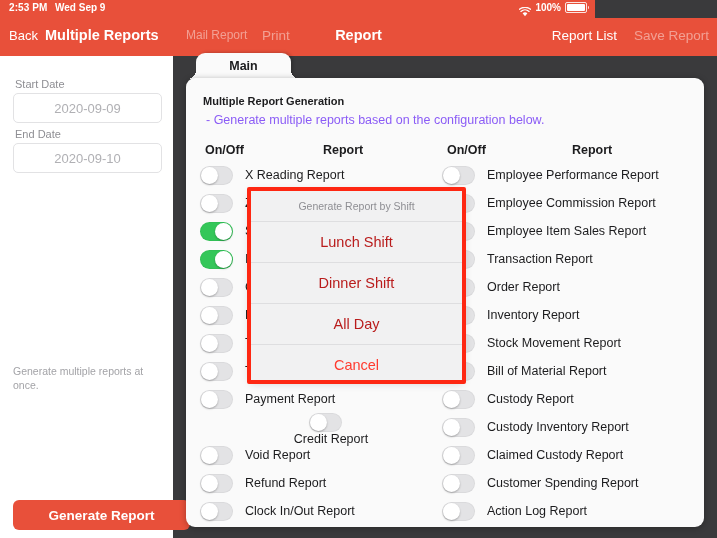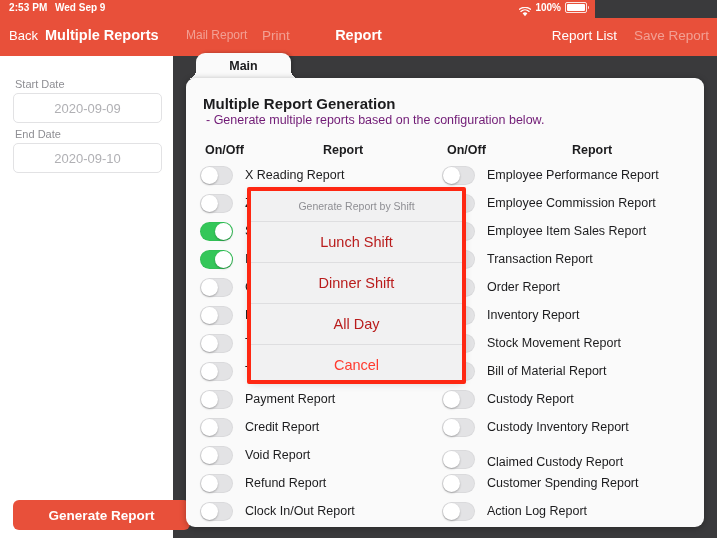--- a/index.html
+++ b/index.html
@@ -48,22 +48,22 @@
        font-size:12.5px;color:#1c1c1e;font-weight:600;
        box-shadow:2px -1px 3px rgba(0,0,0,.18);}
   .tab::before{content:"";position:absolute;left:-9px;bottom:0;width:9px;height:9px;
        background:radial-gradient(circle at 0 0, transparent 9px, #fafafa 9px);}
   .tab::after{content:"";position:absolute;right:-9px;bottom:0;width:9px;height:9px;
        background:radial-gradient(circle at 100% 0, transparent 9px, #fafafa 9px);}
 
   .panel{position:absolute;left:186px;top:78px;width:518px;height:449px;background:#fafafa;border-radius:9px;
          box-shadow:0 1px 6px rgba(0,0,0,.3);overflow:hidden;}
 
-  .panel-title{position:absolute;left:17px;top:17px;font-size:15px;font-weight:bold;color:#1c1c1e;}
-  .panel-sub{position:absolute;left:20px;top:35px;font-size:12.5px;color:#701a75;}
+  .panel-title{position:absolute;left:17px;top:17px;font-size:11px;font-weight:bold;color:#1c1c1e;}
+  .panel-sub{position:absolute;left:20px;top:35px;font-size:12.5px;color:#8b5cf6;}
   .reset-btn{position:absolute;right:18px;top:12px;width:123px;height:36px;background:#fafafa;
              border:1px solid #dcdcde;border-radius:7px;color:#2f7dfd;font-size:12.5px;
              display:flex;align-items:center;justify-content:center;cursor:pointer;}
 
   .col-head{position:absolute;font-size:12.5px;font-weight:bold;color:#1c1c1e;}
   .hdr-onoff-l{left:19px;top:65px;}
   .hdr-rep-l{left:137px;top:65px;}
   .hdr-onoff-r{left:261px;top:65px;}
   .hdr-rep-r{left:386px;top:65px;}
 
@@ -123,20 +123,21 @@
     <div class="nav-center">Report</div>
     <div class="nav-replist">Report List</div>
     <div class="nav-save">Save Report</div>
   </div>
 
   <div class="sidebar">
     <div class="field-label" style="left:15px;top:22px;">Start Date</div>
     <div class="date-box" style="top:37px;">2020-09-09</div>
     <div class="field-label" style="left:15px;top:72px;">End Date</div>
     <div class="date-box" style="top:87px;">2020-09-10</div>
+    <div class="sb-desc">Generate multiple reports at once.</div>
     <div class="gen-btn">Generate Report</div>
   </div>
 
   <div class="tab">
     <span>Main</span>
   </div>
 
   <div class="panel">
     <div class="panel-title">Multiple Report Generation</div>
     <div class="panel-sub">- Generate multiple reports based on the configuration below.</div>
@@ -194,21 +195,21 @@
             <div class="knob"></div>
           </div>
           <span class="row-label">Tip Report</span>
         </div>
         <div class="row left" style="top: 224px;">
           <div class="switch">
             <div class="knob"></div>
           </div>
           <span class="row-label">Payment Report</span>
         </div>
-        <div class="row left" style="top: 252px;">
+        <div class="row left" style="top: 252px; flex-direction: column;">
           <div class="switch">
             <div class="knob"></div>
           </div>
           <span class="row-label">Credit Report</span>
         </div>
         <div class="row left" style="top: 280px;">
           <div class="switch">
             <div class="knob"></div>
           </div>
           <span class="row-label">Void Report</span>
@@ -280,21 +281,21 @@
             <div class="knob"></div>
           </div>
           <span class="row-label">Custody Report</span>
         </div>
         <div class="row right" style="top: 252px;">
           <div class="switch">
             <div class="knob"></div>
           </div>
           <span class="row-label">Custody Inventory Report</span>
         </div>
-        <div class="row right" style="top: 280px; align-items: flex-end;">
+        <div class="row right" style="top: 280px;">
           <div class="switch">
             <div class="knob"></div>
           </div>
           <span class="row-label">Claimed Custody Report</span>
         </div>
         <div class="row right" style="top: 308px;">
           <div class="switch">
             <div class="knob"></div>
           </div>
           <span class="row-label">Customer Spending Report</span>

